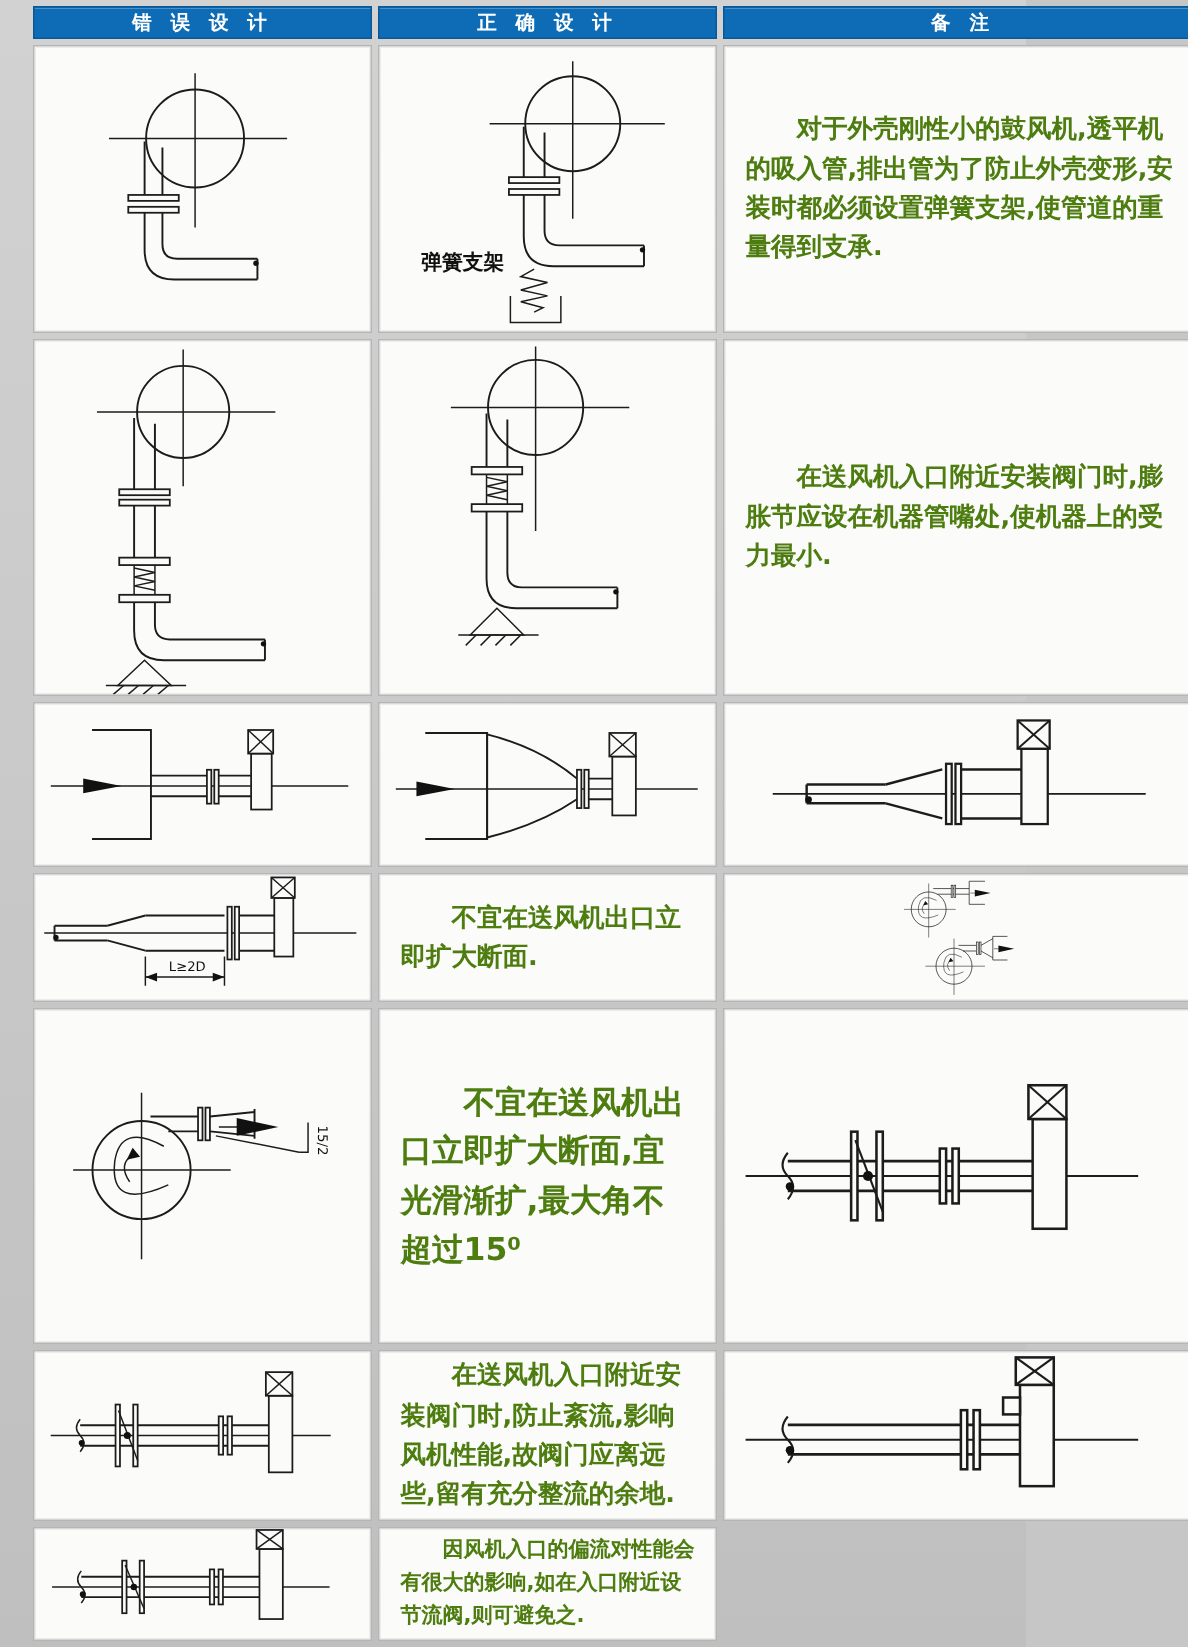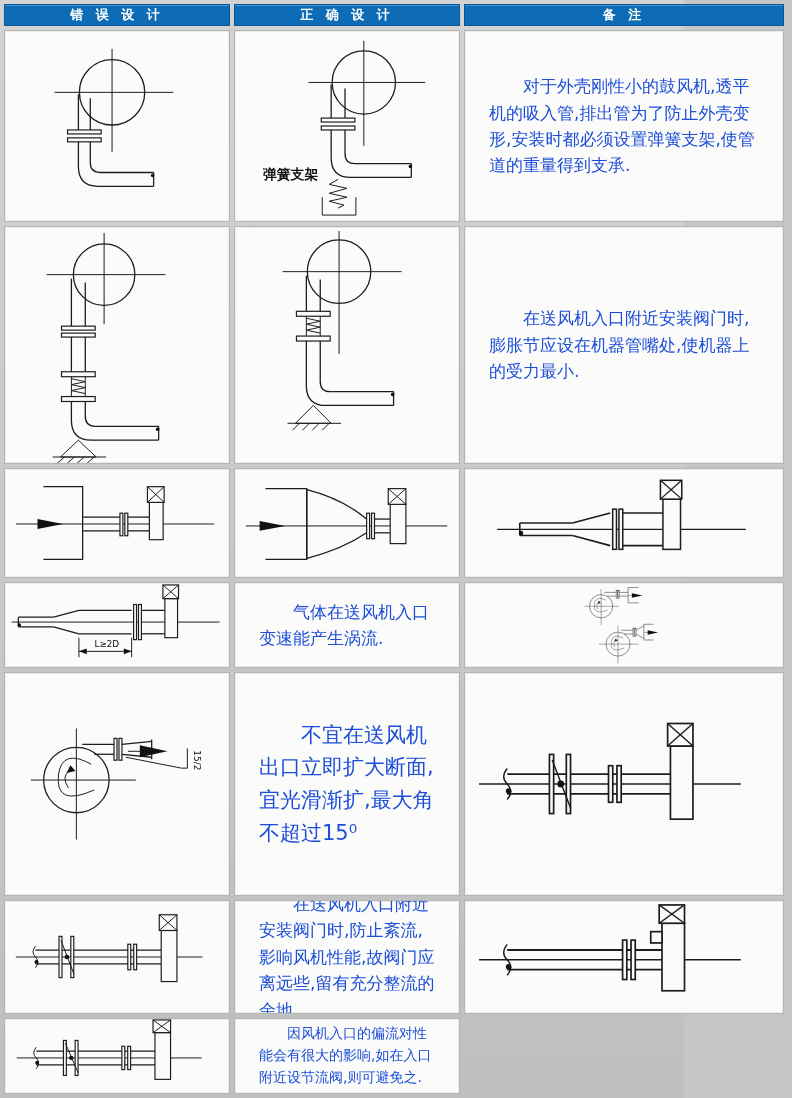--- a/index.html
+++ b/index.html
@@ -1,37 +1,37 @@
 <!DOCTYPE html>
 <html><head>
 <meta charset="utf-8">
 <style>
   html,body{margin:0;padding:0;}
   body{background:#c6c6c6;font-family:"DejaVu Sans","Liberation Sans",sans-serif;}
   .table{
     width:684px;height:1098px;box-sizing:border-box;
-    padding:4px 4px;display:grid;
+    padding:4px 22px;display:grid;
     grid-template-columns:226px 226px 320px;
     grid-template-rows:22px 192px 238px 110px 86px 224px 114px 76px;
     gap:4px;
     background:linear-gradient(180deg,#d2d2d2,#bfbfbf);
   }
   .hcell{
     background:#0d6cb5;color:#fff;display:flex;align-items:center;justify-content:center;
     font-size:13px;font-weight:bold;letter-spacing:4px;white-space:nowrap;
     border:1px solid #0a5896;box-shadow:inset 0 1px 0 rgba(255,255,255,.25);
   }
   .cell{
     background:#fbfbfa;border:1px solid #b5b5b5;
     box-shadow:inset 0 0 0 1px #ececea;overflow:hidden;
   }
   .diag{display:flex;align-items:center;justify-content:flex-start;}
   .diag svg{width:100%;height:100%;display:block;}
   .note{display:flex;align-items:center;padding:4px 14px;}
-  .note p{margin:10px;text-indent:2em;font-weight:400;color:#1d4ed8;line-height:1.55;}
+  .note p{margin:0;text-indent:2em;font-weight:700;color:#4d7c0f;line-height:1.55;}
   .note-md p{font-size:17px;}
   .note-lg p{font-size:21px;}
   .note-sm p{font-size:14px;}
   
   .ln{stroke:#1c1c1c;stroke-width:1.3;fill:none;}
   .tn{stroke:#1c1c1c;stroke-width:1;fill:none;}
   .fl{fill:#fbfbfa;stroke:#1c1c1c;stroke-width:1.2;}
   .sd{fill:#111;stroke:none;}
   .dimtxt{font-size:9px;fill:#111;}
   .lbl{font-size:14px;font-weight:600;fill:#111;}
@@ -220,21 +220,21 @@
       <line class="tn" x1="176" y1="2" x2="160" y2="16"></line>
       <line class="tn" x1="74" y1="56" x2="74" y2="76"></line>
       <line class="tn" x1="128" y1="56" x2="128" y2="76"></line>
       <line class="tn" x1="74" y1="70" x2="128" y2="70"></line>
       <polygon class="sd" points="74,70 82,67 82,73"></polygon>
       <polygon class="sd" points="128,70 120,67 120,73"></polygon>
       <text class="dimtxt" x="90" y="66">L≥2D</text>
     </svg>
   </div>
   <div class="cell note note-md">
-    <p>气体在送风机入口变速能产生涡流.</p>
+    <p>不宜在送风机出口立即扩大断面.</p>
   </div>
 
   <div class="cell diag">
     <svg viewBox="0 0 226 224">
 
       <line class="tn" x1="8" y1="62" x2="100" y2="62"></line>
       <line class="tn" x1="52" y1="16" x2="52" y2="112"></line>
       <circle class="ln" cx="52" cy="62" r="31"></circle>
       <path class="tn" d="M69,72 Q30,88 34,56 Q38,32 66,46"></path>
       <path class="tn" d="M44,70 Q36,58 46,52"></path>

